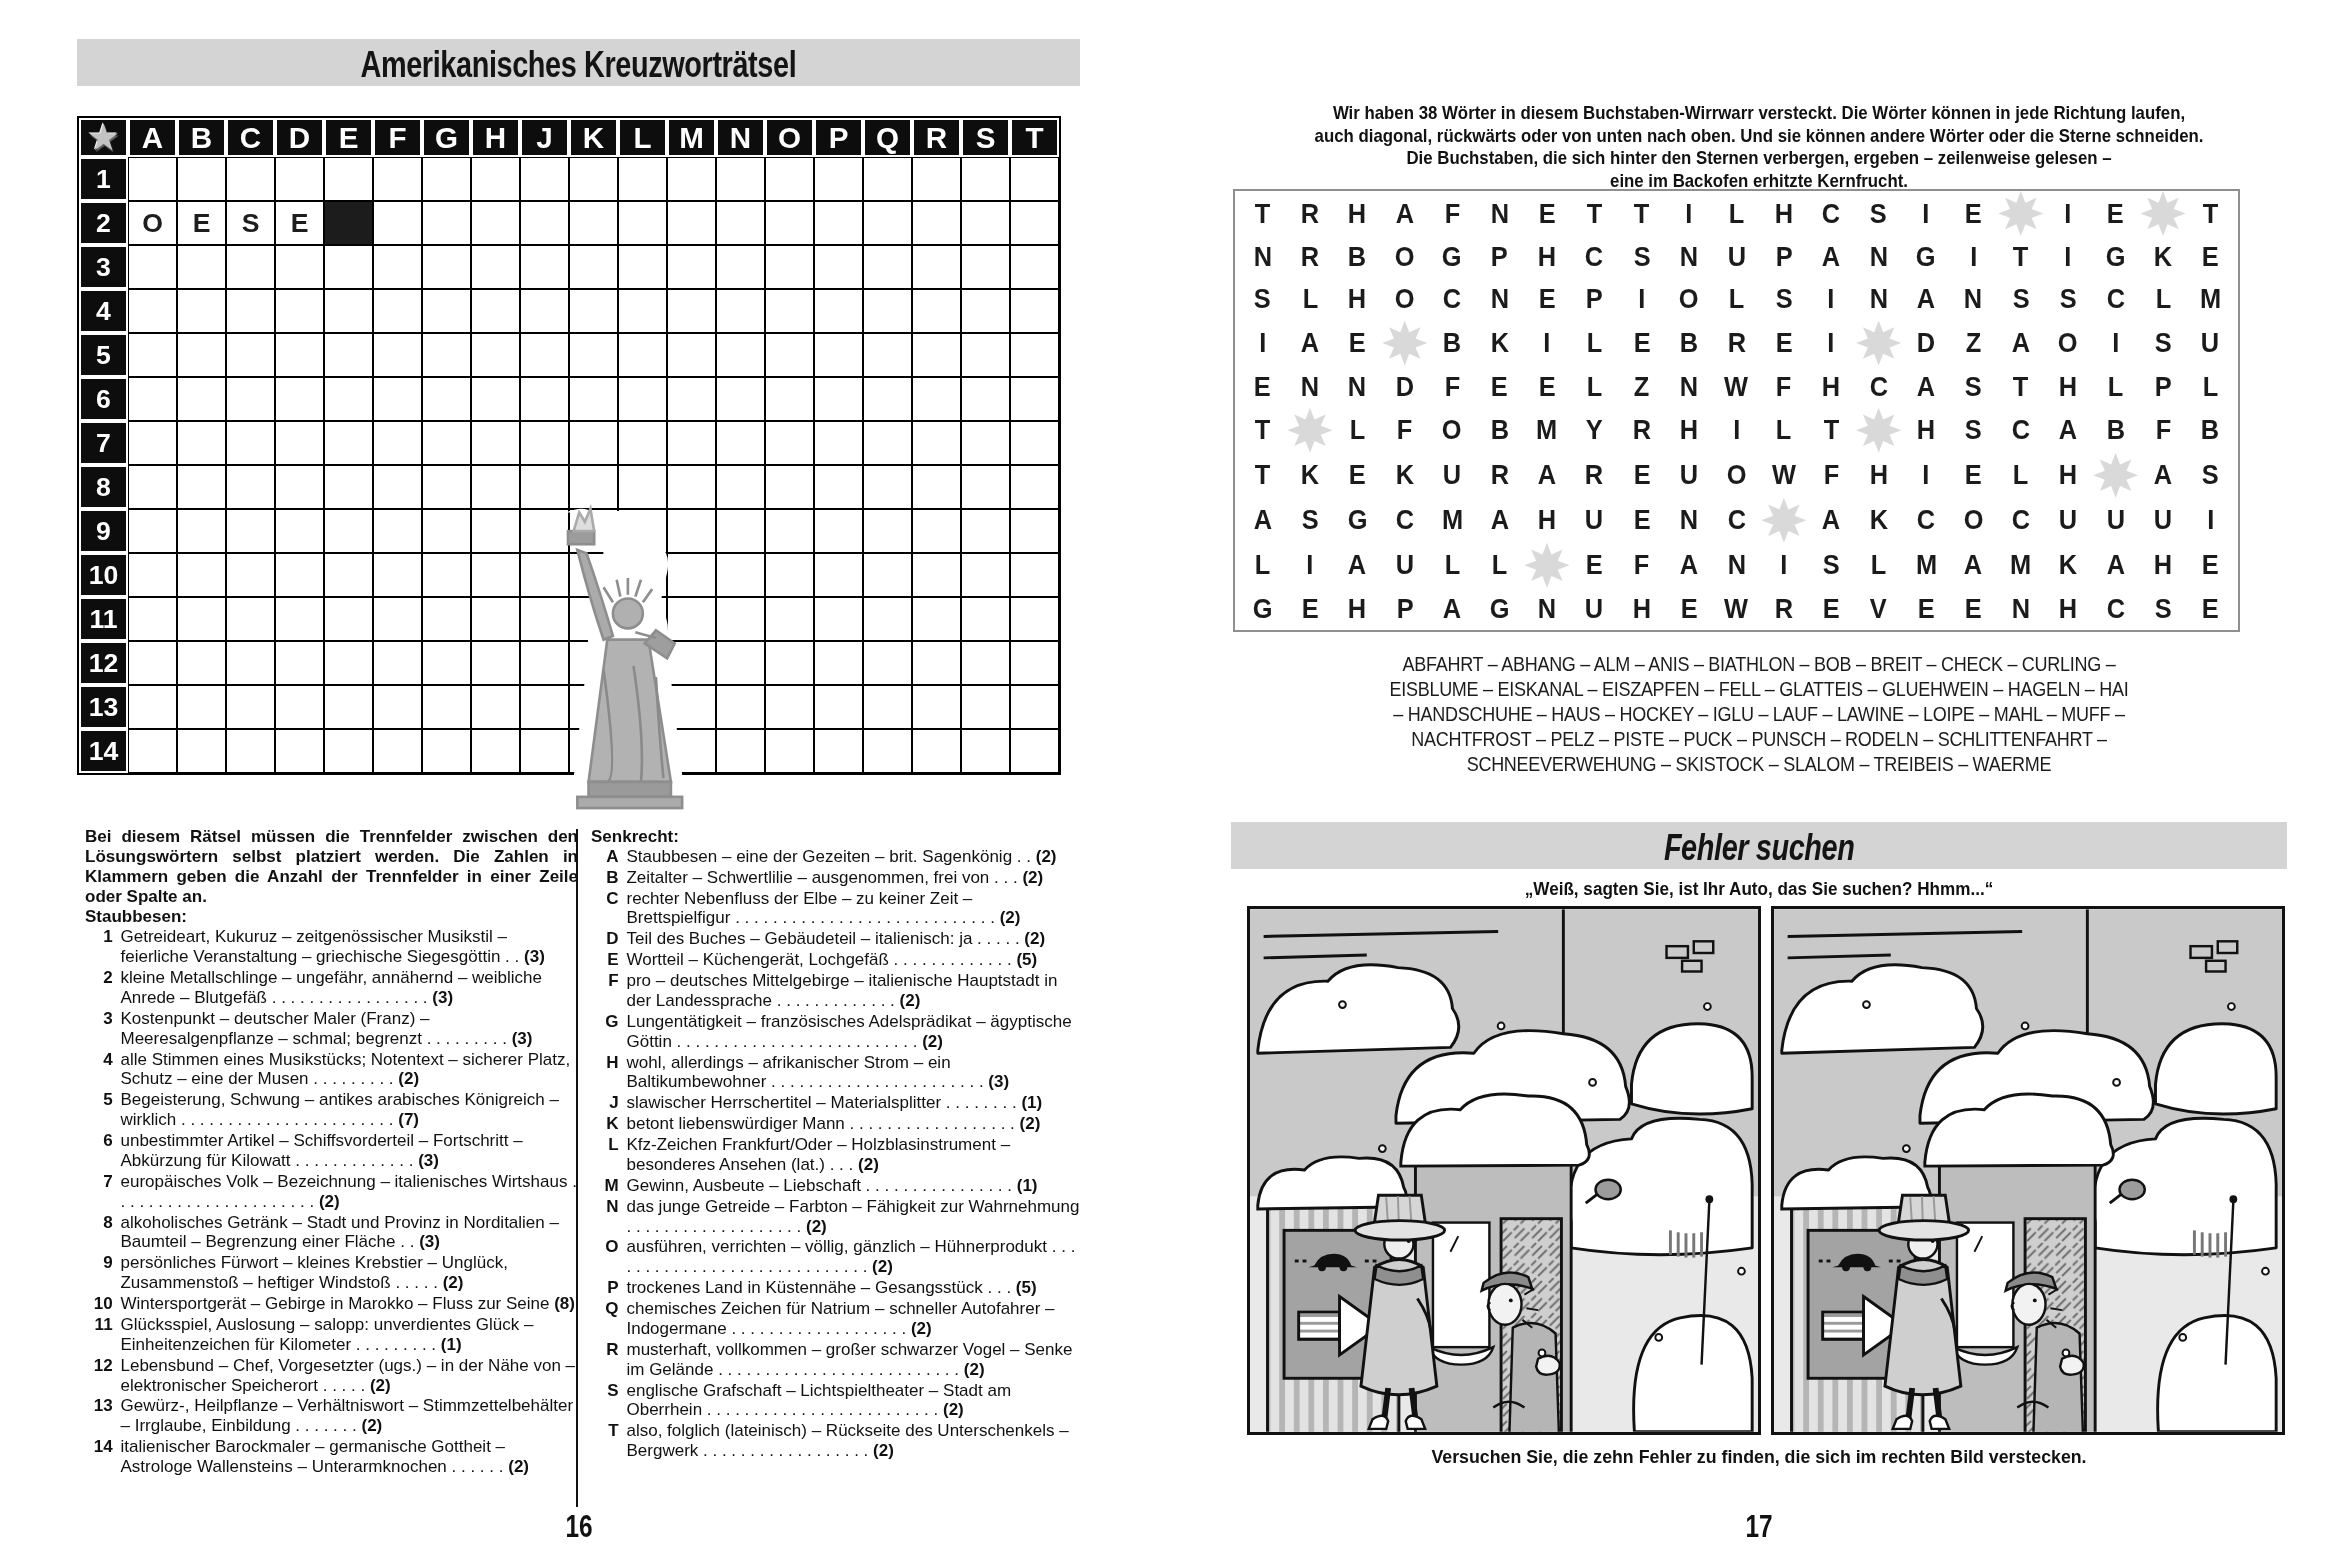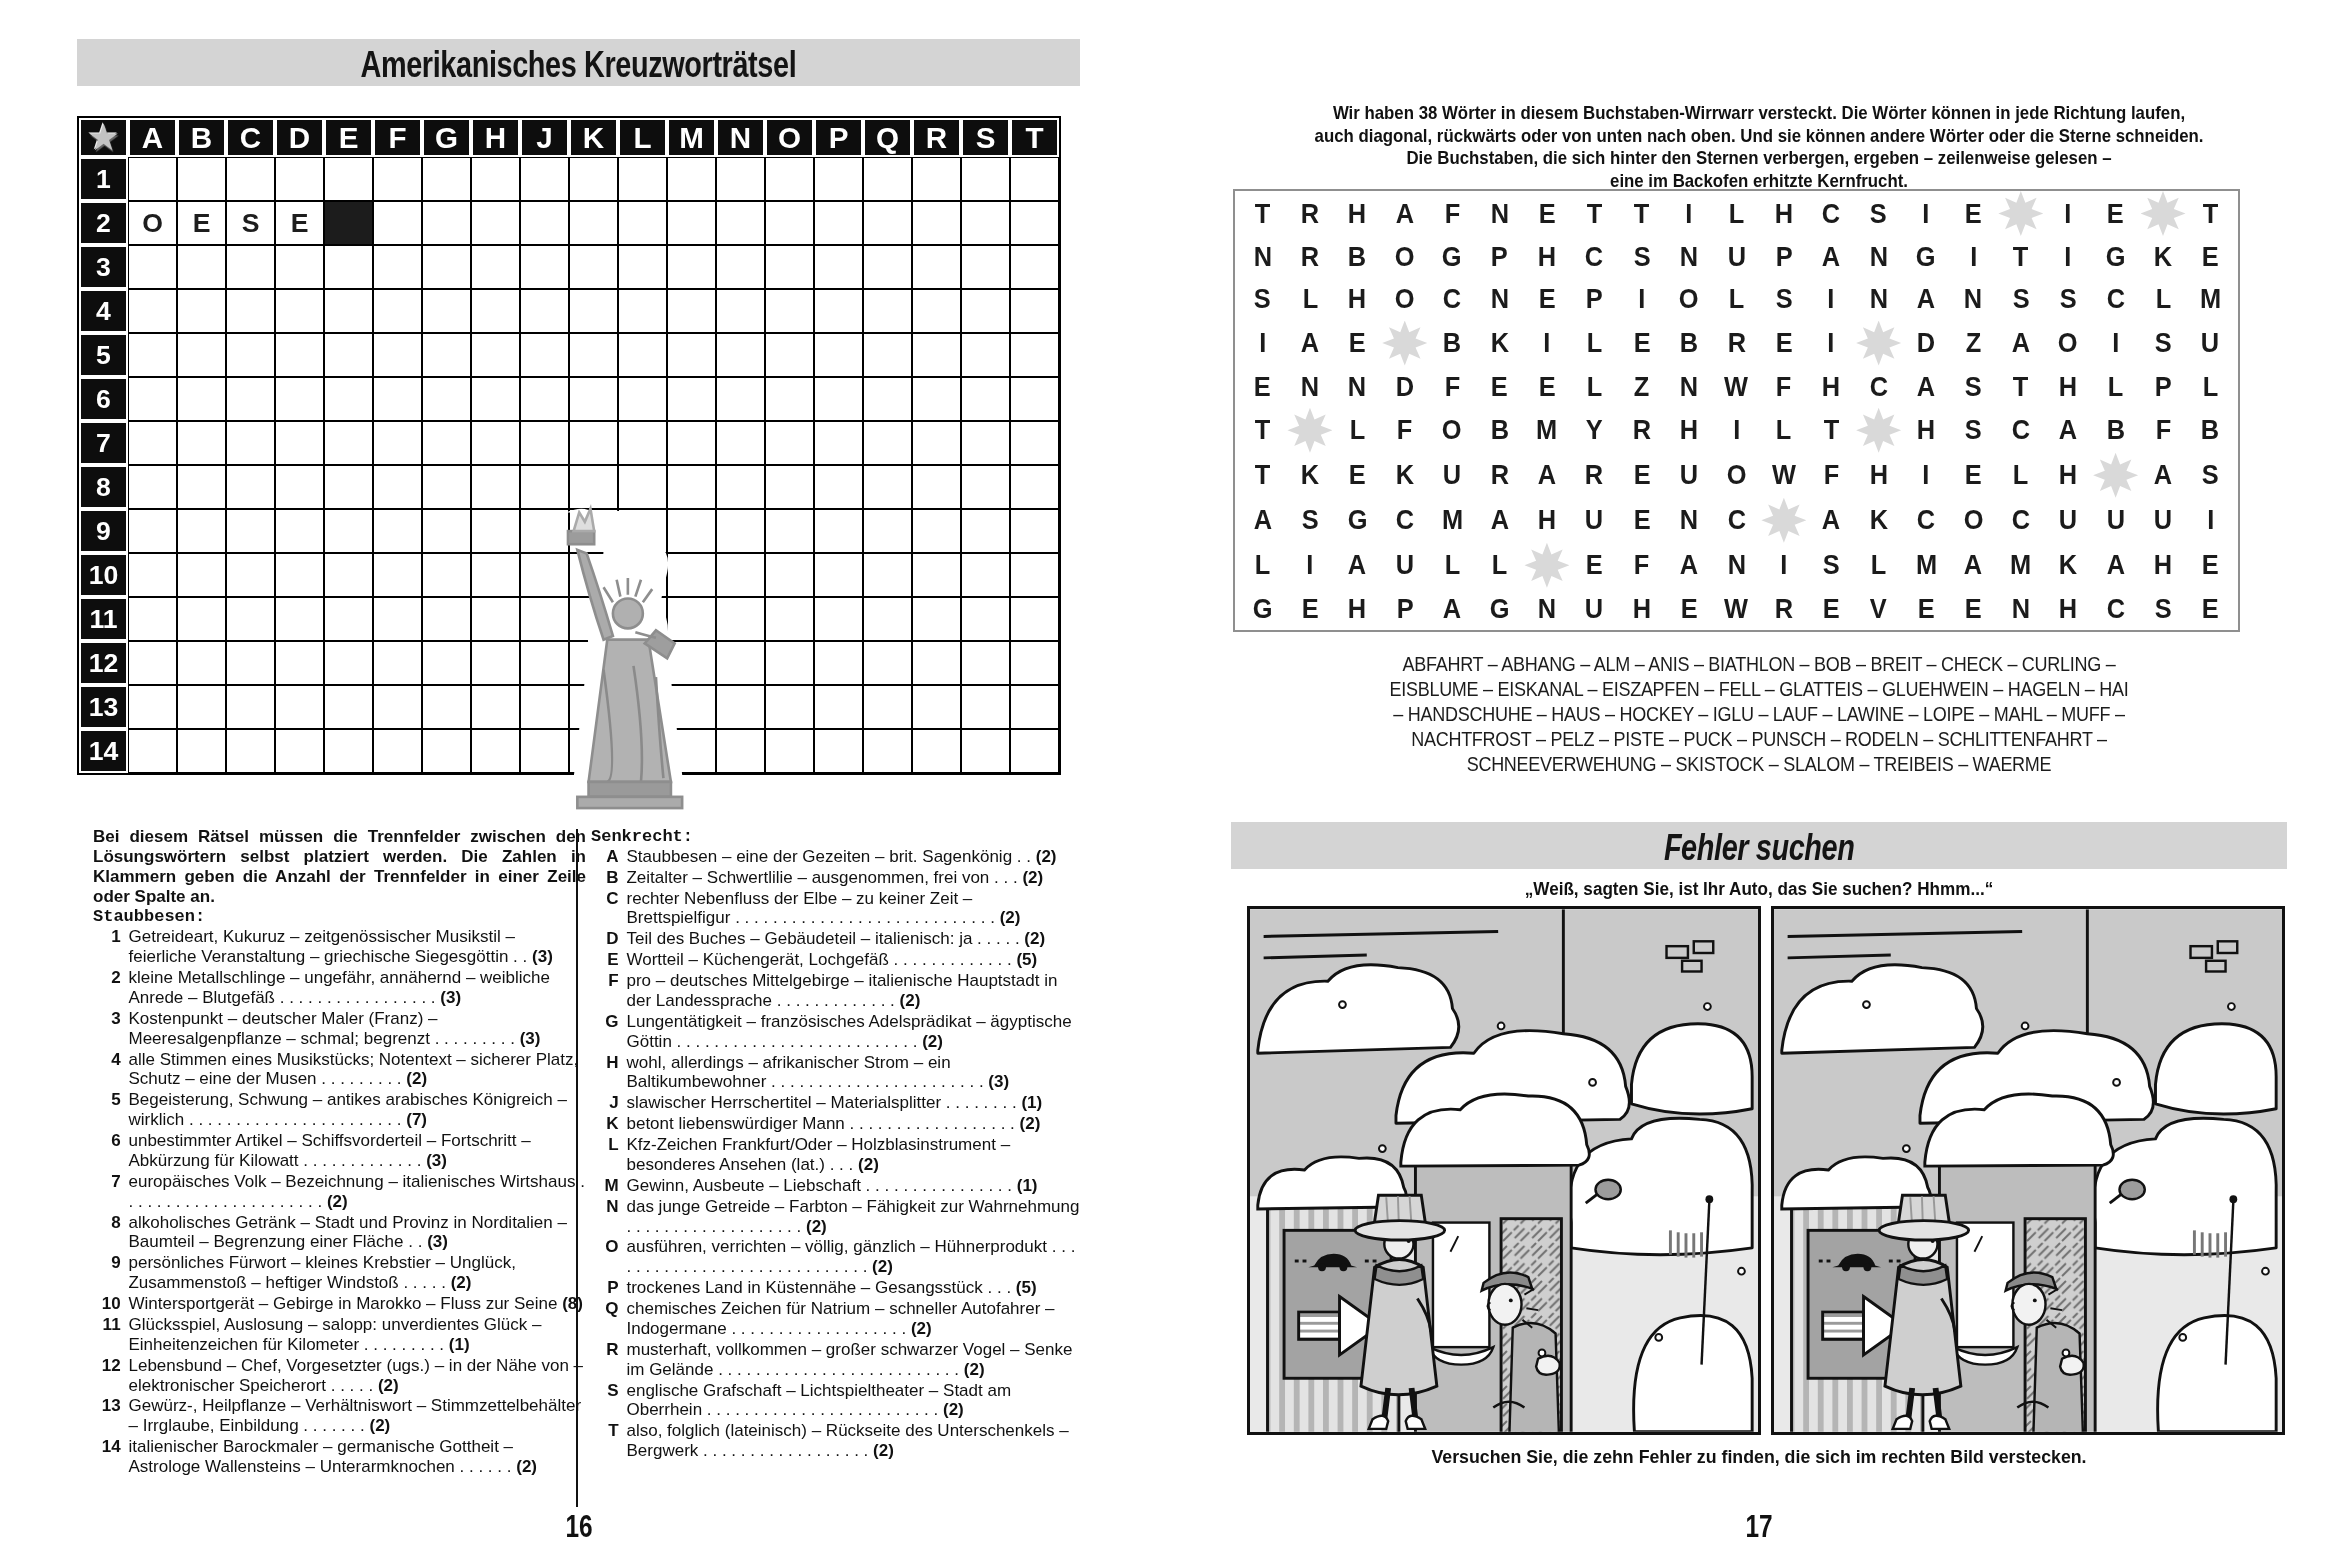--- a/index.html
+++ b/index.html
@@ -24,25 +24,25 @@
   #cw-grid .ch{font-size:29.6px;}
   #cw-grid .cn{font-size:26.6px;}
   #cw-grid .corner{background:#0d0d0d;border:2px solid #fff;}
   .corner-star{font-size:37px;color:#c3c3c3;text-shadow:1px 2px 1px #666,-1px -1px 0 #eee;line-height:1;}
 
   #statue{position:absolute;left:418px;top:455px;width:262px;height:325px;pointer-events:none;}
 
   
   #clues{position:absolute;left:0;top:780px;width:1003px;font-size:17px;line-height:1.17;}
   #clues .col{position:absolute;top:7.9px;}
-  #col-across{left:16px;width:493px;}
+  #col-across{left:8px;width:493px;}
   #col-down{left:514px;width:489px;}
   #clue-divider{position:absolute;left:499px;top:9.9px;width:2px;height:678px;background:#111;}
   .clue-intro{font-weight:700;text-align:justify;margin-bottom:1px;}
-  .clue-head{font-weight:700;font-family:Liberation Mono, monospace;}
+  .clue-head{font-weight:700;}
   .clue{display:flex;margin-bottom:1px;}
   .clue .num{flex:0 0 27.6px;text-align:right;padding-right:7.9px;font-weight:700;}
   .clue .body{flex:1;}
   .clue .dots{color:#111;}
   .clue .count{font-weight:700;}
 
   .pagenum{position:absolute;top:1470px;width:100%;text-align:center;}
   .pagenum span{font-size:30.5px;font-weight:700;display:inline-block;transform:scaleX(.8);}
 
   

